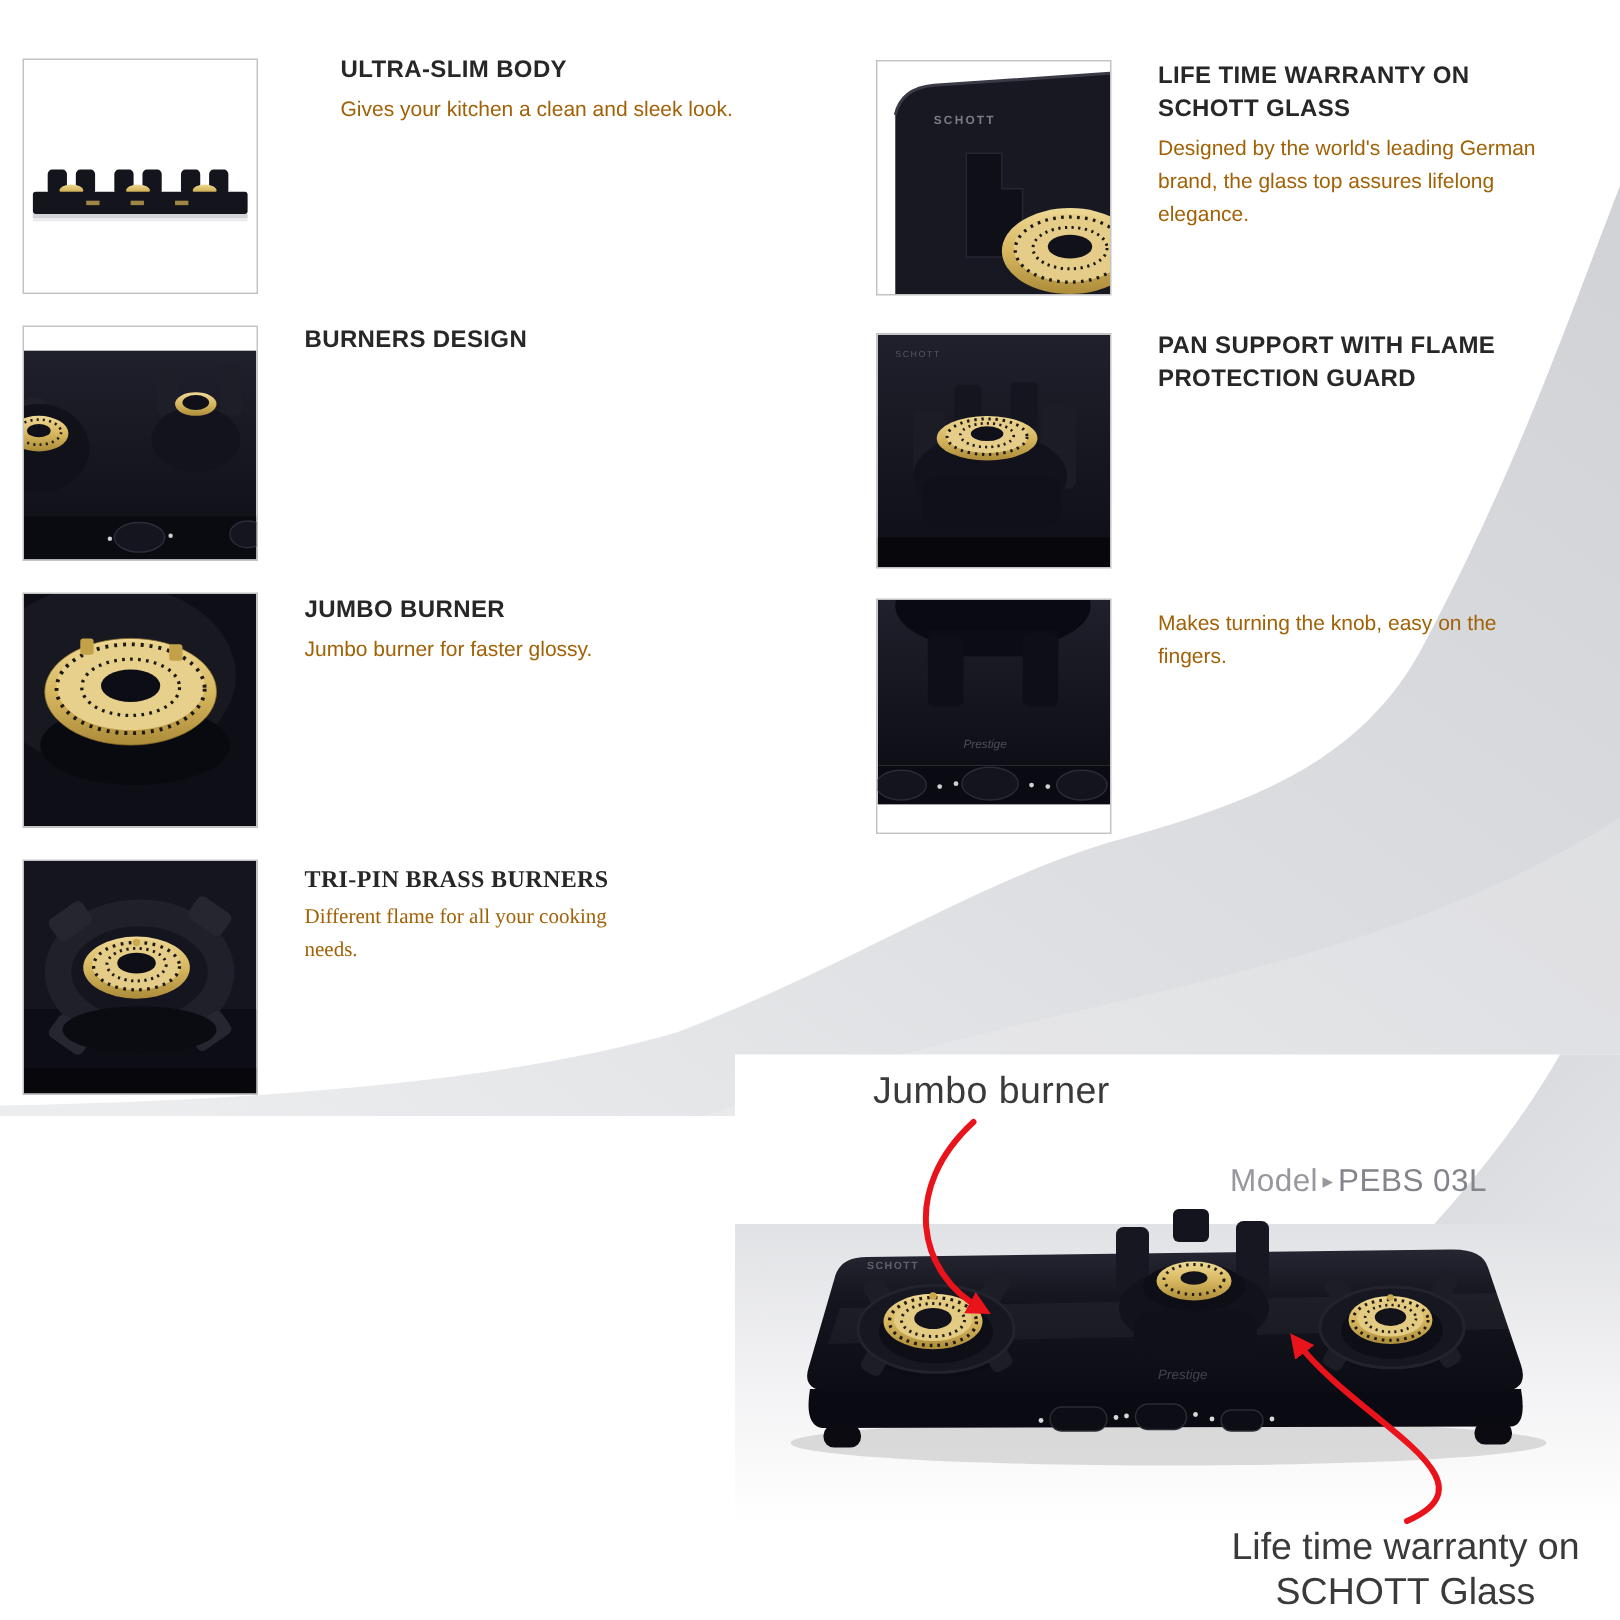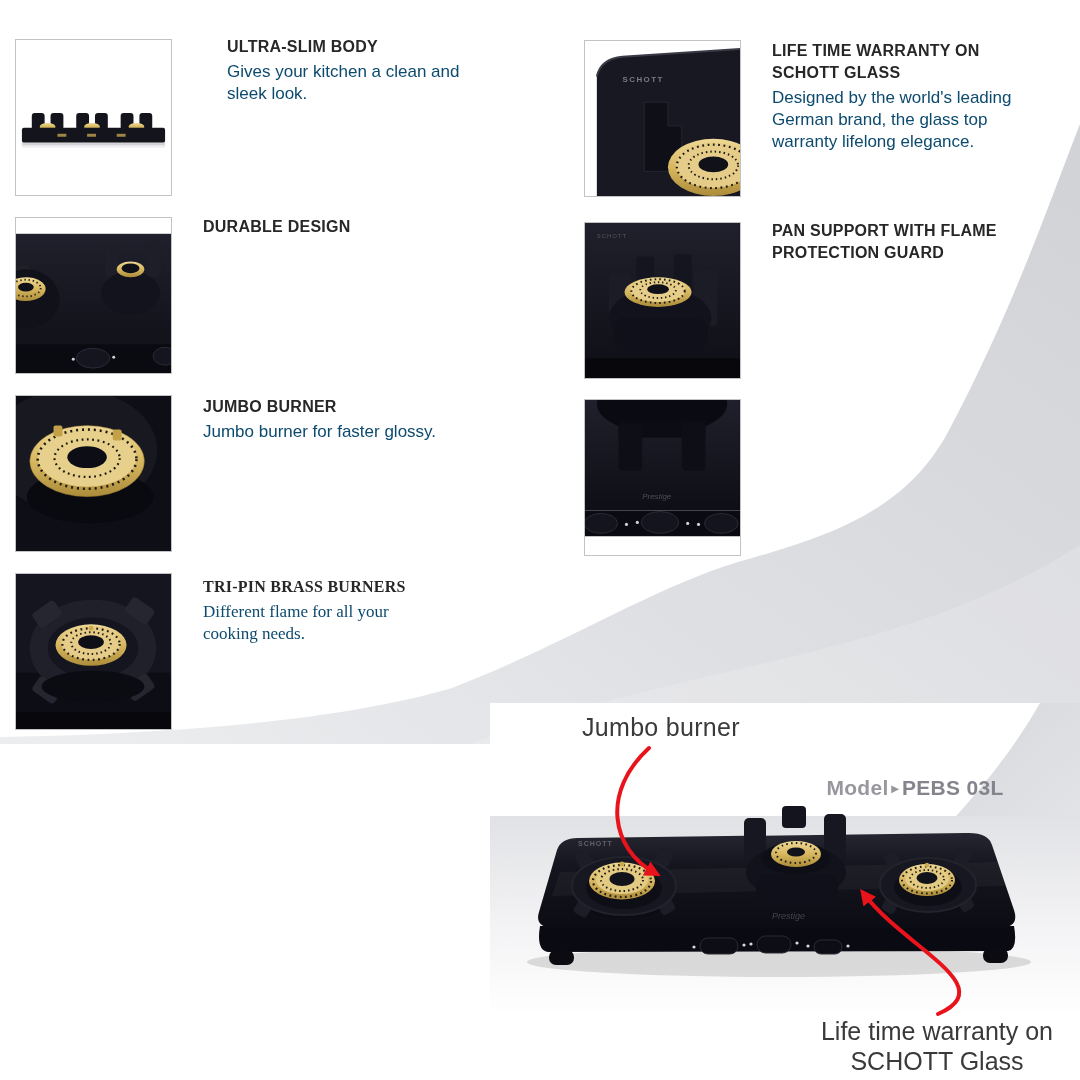--- a/index.html
+++ b/index.html
@@ -4,26 +4,26 @@
 <style>
   html,body{margin:0;padding:0;}
   .page{position:relative;width:1080px;height:1080px;background:#ffffff;overflow:hidden;
         font-family:"Liberation Sans",sans-serif;}
   .bg-svg{position:absolute;left:0;top:0;width:1080px;height:1080px;}
   .feature{position:absolute;}
   .fbox{position:absolute;width:155px;height:155px;border:1px solid #c3c3c6;background:#fff;overflow:hidden;}
   .fbox svg{display:block;width:155px;height:155px;}
   .ftext{position:absolute;}
   .ftext h3{margin:0 0 3px 0;font-size:16px;line-height:22px;font-weight:700;color:#272727;letter-spacing:.25px;}
-  .ftext p{margin:0;font-size:17px;line-height:22px;color:#0c4a6e;}
+  .ftext p{margin:0;font-size:14px;line-height:22px;color:#a16207;}
   .annotation{position:absolute;color:#3a3a3a;}
   #jumbo-label{left:582px;top:713px;font-size:25px;letter-spacing:.3px;}
   #warranty-label{left:804px;top:1016px;width:266px;text-align:center;font-size:25px;line-height:30px;}
-  #model-line{position:absolute;left:820px;top:776px;width:190px;text-align:center;
-              font-weight:700;font-size:21px;color:#97979d;letter-spacing:.3px;}
+  #model-line{position:absolute;left:820px;top:776px;width:190px;text-align:left;
+              font-weight:400;font-size:21px;color:#97979d;letter-spacing:.3px;}
   #model-line .sep{font-size:14px;position:relative;top:-2px;padding:0 3px;color:#97979d;}
   #model-line .val{color:#84848c;}
 </style>
 </head>
 <body>
 
 <div class="page">
 
   <svg width="0" height="0" style="position:absolute" aria-hidden="true">
     <defs>
@@ -193,21 +193,21 @@
         <ellipse cx="116" cy="52" rx="14" ry="8" fill="url(#gBrass)"></ellipse>
         <ellipse cx="116" cy="51" rx="9" ry="5" fill="#101018"></ellipse>
         <rect x="0" y="128" width="157" height="29" fill="#0a0a11"></rect>
         <ellipse cx="78" cy="142" rx="17" ry="10" fill="#15151f" stroke="#2c2c38"></ellipse>
         <circle cx="58" cy="143" r="1.5" fill="#cfcfd4"></circle>
           <circle cx="99" cy="141" r="1.5" fill="#cfcfd4"></circle>
         <ellipse cx="151" cy="140" rx="12" ry="9" fill="#15151f" stroke="#2c2c38"></ellipse>
       </svg>
     </div>
     <div class="ftext" style="left:203px;top:216px;width:285px;">
-      <h3>DURABLE DESIGN</h3>
+      <h3>BURNERS DESIGN</h3>
     </div>
   </div>
 
   <div class="feature">
     <div class="fbox" style="left:15px;top:395px;">
       <svg viewBox="0 0 157 157">
         <rect width="157" height="157" fill="#0e0e16"></rect>
         <ellipse cx="58" cy="55" rx="85" ry="62" fill="#1c1c27" opacity="0.7"></ellipse>
         <ellipse cx="75" cy="102" rx="64" ry="27" fill="#090910"></ellipse>
         <ellipse cx="72" cy="66" rx="58" ry="36" fill="url(#gBrass)" stroke="#8a6f2d" stroke-width="0.5"></ellipse>
@@ -261,21 +261,21 @@
         <path d="M 60 62 L 60 132 L 98 132 L 98 86 L 84 86 L 84 62 Z" fill="#0f0f18" stroke="#262633"></path>
         <ellipse cx="130" cy="128" rx="46" ry="29" fill="url(#gBrass)"></ellipse>
         <ellipse cx="130" cy="126" rx="38" ry="23" fill="#e5cd89"></ellipse>
         <ellipse cx="130" cy="127" rx="37" ry="22" fill="none" stroke="#1c190e" stroke-width="2.2" stroke-dasharray="1.8 3.6"></ellipse>
         <ellipse cx="130" cy="126" rx="25" ry="14" fill="none" stroke="#1c190e" stroke-width="2" stroke-dasharray="1.5 3"></ellipse>
         <ellipse cx="130" cy="125" rx="15" ry="8" fill="#11111a"></ellipse>
       </svg>
     </div>
     <div class="ftext" style="left:772px;top:40px;width:280px;">
       <h3 style="width:250px;">LIFE TIME WARRANTY ON SCHOTT GLASS</h3>
-      <p>Designed by the world's leading German brand, the glass top warranty lifelong elegance.</p>
+      <p>Designed by the world's leading German brand, the glass top assures lifelong elegance.</p>
     </div>
   </div>
 
   <div class="feature">
     <div class="fbox" style="left:584px;top:222px;">
       <svg viewBox="0 0 157 157">
         <rect width="157" height="157" fill="url(#gDarkBox)"></rect>
         <text x="12" y="15" font-size="6" letter-spacing="1" fill="#55555f">SCHOTT</text>
         <rect x="52" y="34" width="18" height="30" rx="3" fill="#15151f"></rect>
         <rect x="90" y="32" width="18" height="32" rx="3" fill="#15151f"></rect>
@@ -310,20 +310,21 @@
         <ellipse cx="16" cy="125" rx="17" ry="10" fill="#14141e" stroke="#2b2b36"></ellipse>
         <ellipse cx="76" cy="124" rx="19" ry="11" fill="#14141e" stroke="#2b2b36"></ellipse>
         <ellipse cx="138" cy="125" rx="17" ry="10" fill="#14141e" stroke="#2b2b36"></ellipse>
         <circle cx="42" cy="126" r="1.6" fill="#d0d0d5"></circle>
           <circle cx="104" cy="125" r="1.6" fill="#d0d0d5"></circle>
         <circle cx="53" cy="124" r="1.6" fill="#d0d0d5"></circle>
           <circle cx="115" cy="126" r="1.6" fill="#d0d0d5"></circle>
       </svg>
     </div>
     <div class="ftext" style="left:772px;top:404px;width:262px;">
+      <p>Makes turning the knob, easy on the fingers.</p>
     </div>
   </div>
 
   <div class="annotation" id="jumbo-label">Jumbo burner</div>
 
   <div id="model-line">
     <span>Model</span><span class="sep">▸</span><span class="val">PEBS 03L</span>
   </div>
 
   <div class="annotation" id="warranty-label">Life time warranty on SCHOTT Glass</div>

